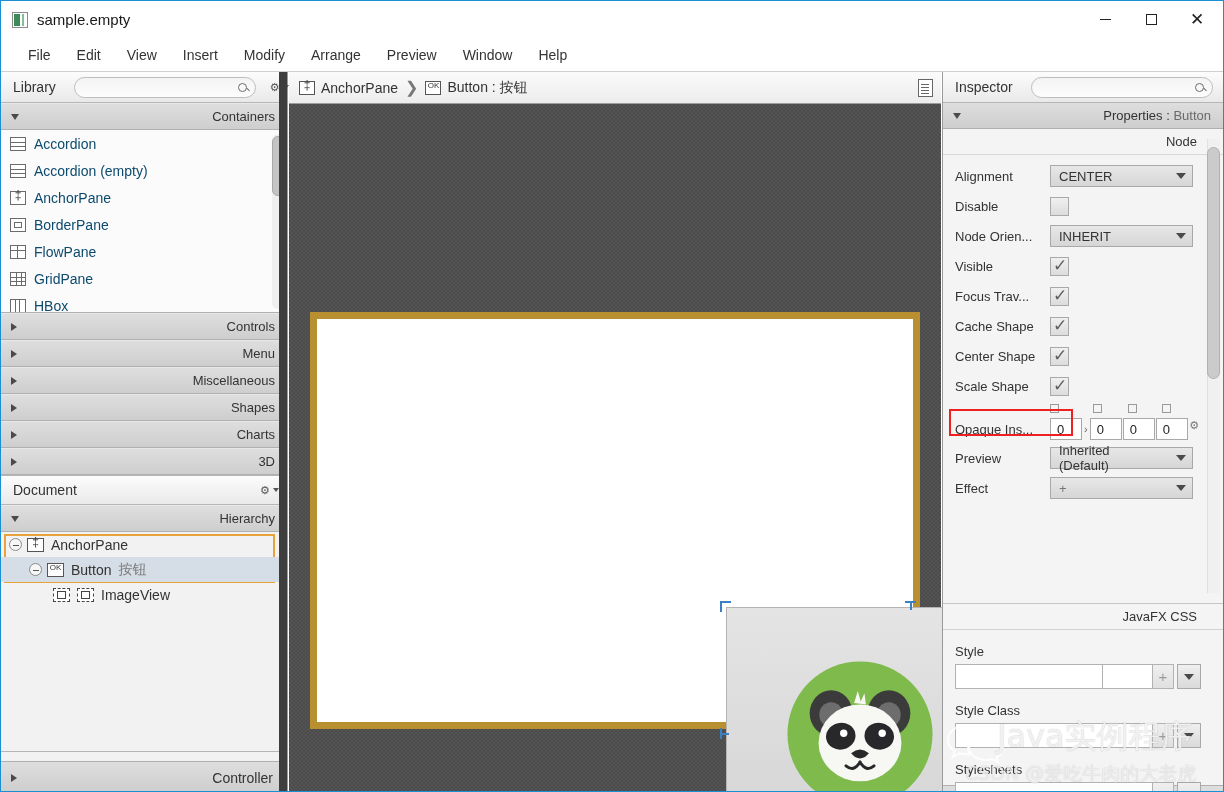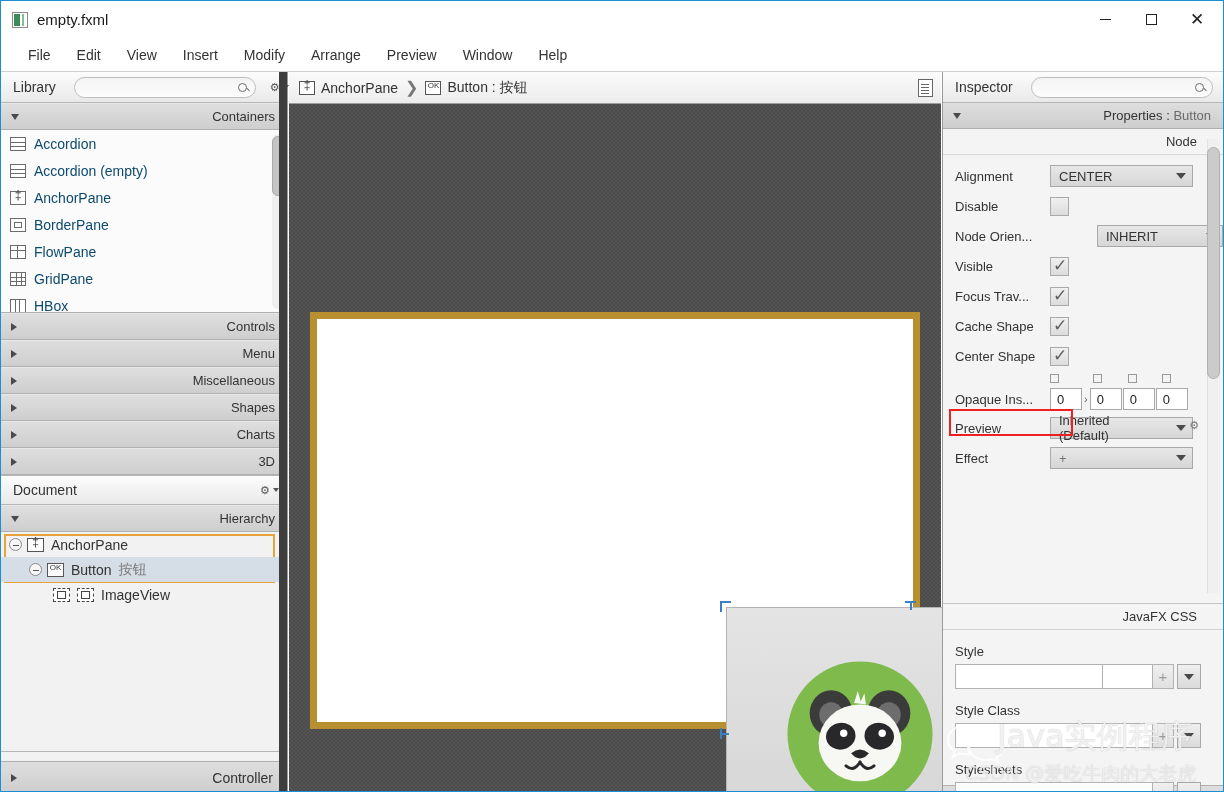--- a/index.html
+++ b/index.html
@@ -414,21 +414,21 @@
   }
   #wm-wechat { position:absolute; left:0px; top:8px; }
 </style>
 </head>
 <body>
 
 <div id="app">
 
   <div id="titlebar">
     <div id="title-icon"></div>
-    <div id="title-text">empty.fxml</div>
+    <div id="title-text">sample.empty</div>
     <div class="winbtns">
       <div class="winbtn">
           <span class="min"></span>
         </div>
       <div class="winbtn">
           <span class="max"></span>
         </div>
       <div class="winbtn close">
           <span class="cls">✕</span>
         </div>
@@ -646,21 +646,21 @@
       </div>
 
       <div class="prop-row">
         <span class="prop-label">Disable</span>
         <div class="chk"></div>
       </div>
 
 
       <div class="prop-row">
         <span class="prop-label">Node Orien...</span>
-        <div class="combo" style="width:143px;margin-left:47px;">
+        <div class="combo" style="width:143px;">
           <span>INHERIT</span>
           <span class="caret"></span>
         </div>
       </div>
 
       <div class="prop-row">
         <span class="prop-label">Visible</span>
         <div class="chk on"></div>
       </div>
 
@@ -672,20 +672,24 @@
       <div class="prop-row">
         <span class="prop-label">Cache Shape</span>
         <div class="chk on"></div>
       </div>
 
       <div class="prop-row">
         <span class="prop-label">Center Shape</span>
         <div class="chk on"></div>
       </div>
 
+      <div class="prop-row">
+        <span class="prop-label">Scale Shape</span>
+        <div class="chk on"></div>
+      </div>
 
       <div class="insets-caps">
         <span class="cap"></span>
         <span class="cap" style="margin-left:34px;"></span>
         <span class="cap" style="margin-left:26px;"></span>
         <span class="cap" style="margin-left:25px;"></span>
       </div>
 
       <div class="prop-row" style="height:28px;">
         <span class="prop-label">Opaque Ins...</span>

